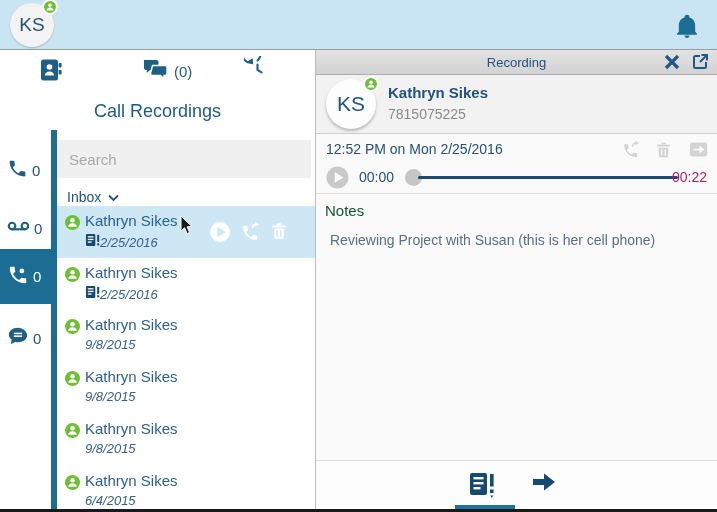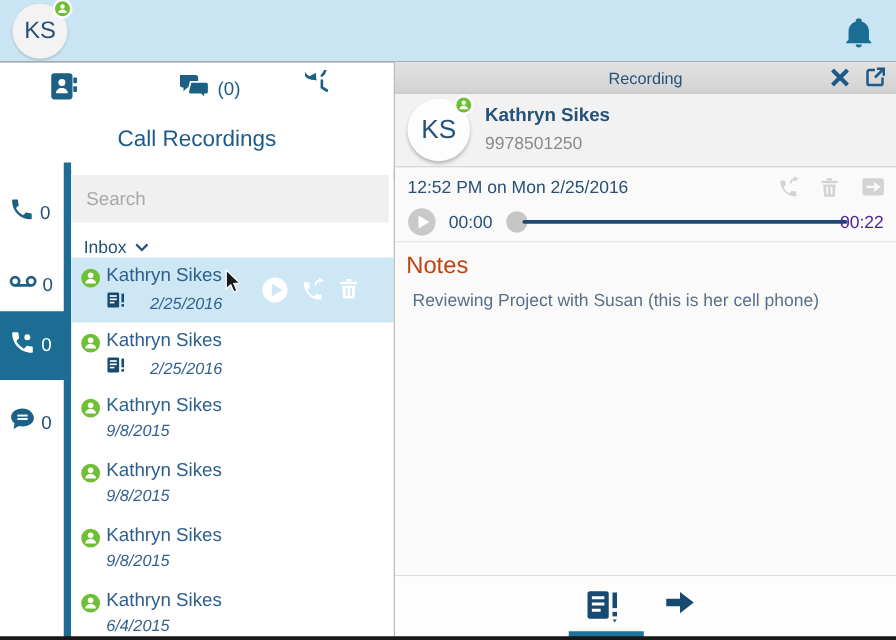--- a/index.html
+++ b/index.html
@@ -51,21 +51,21 @@
   .searchbox::placeholder { color:#a9a9a9; }
   .folder-row { position:absolute; left:10px; top:56px; height:22px; display:flex; align-items:center;
                 gap:7px; color:#24527b; font-size:14px; cursor:pointer; }
   .rows { position:absolute; left:0; top:76px; width:258px; }
   .row { position:relative; width:258px; height:52px; cursor:pointer; }
   .row.selected { background:#cde7f5; }
   .row .pbadge { position:absolute; left:8px; top:9px; width:15px; height:15px;
                  border-radius:50%; background:#6fbf35; }
   .row .pbadge svg { display:block; width:100%; height:100%; }
   .row .rname { position:absolute; left:28px; top:6px; font-size:15px; color:#2d5f8e; white-space:nowrap; }
-  .row .rsub { position:absolute; left:28px; top:27px; display:flex; align-items:center; gap:20px; }
+  .row .rsub { position:absolute; left:28px; top:27px; display:flex; align-items:center; gap:0; }
   .row .rdate { font-size:13px; font-style:italic; color:#35608d; }
   .row-actions { position:absolute; right:24px; top:15px; display:flex; gap:8px; }
   .row-actions span { width:22px; height:22px; display:inline-block; cursor:pointer; }
   .scrolltrack { position:absolute; left:300px; top:196px; width:11px; height:310px;
                  background:#ededed; border:1px solid #e3e3e3; border-radius:6px; }
 
   
   .rpanel { position:absolute; left:315px; top:50px; width:402px; height:462px;
             background:#fafafa; border-left:1px solid #bdbdbd; }
   .rheader { position:absolute; left:0; top:0; width:401px; height:25px;
@@ -90,25 +90,25 @@
   .ts { position:absolute; left:10px; top:7px; font-size:14px; color:#274f77; }
   .ts-actions { position:absolute; right:8px; top:6px; display:flex; gap:13px; }
   .ts-actions span { width:21px; height:20px; cursor:pointer; }
   .playrow { position:absolute; left:10px; top:31px; width:381px; height:26px; }
   .playbtn { position:absolute; left:0; top:1px; width:23px; height:23px; cursor:pointer; }
   .cur-time { position:absolute; left:33px; top:4px; font-size:14px; color:#274f77; }
   .slider-handle { position:absolute; left:79px; top:4px; width:17px; height:17px; border-radius:50%;
                    background:#c6c6c6; cursor:pointer; }
   .slider-track { position:absolute; left:92px; top:11px; width:260px; height:3px;
                   background:#1c4a72; border-radius:2px; cursor:pointer; }
-  .dur-time { position:absolute; right:0; top:4px; font-size:14px; color:#4c1d95; }
+  .dur-time { position:absolute; right:0; top:4px; font-size:14px; color:#be185d; }
 
   .notessec { position:absolute; left:0; top:144px; width:401px; height:267px;
               background:#fafafa; border-bottom:1px solid #ddd; }
-  .notes-title { position:absolute; left:9px; top:8px; font-size:19px; color:#c2410c; }
+  .notes-title { position:absolute; left:9px; top:8px; font-size:15px; color:#14532d; }
   .notes-text { position:absolute; left:14px; top:38px; width:375px; font-size:14px; color:#5a6e87; }
 
   .bottombar { position:absolute; left:0; top:411px; width:401px; height:51px; background:#fdfdfd; }
   .bb-tab { position:absolute; top:10px; width:30px; height:28px; cursor:pointer; }
   .bb-note { left:152px; }
   .bb-arrow { left:215px; }
   .bb-underline { position:absolute; left:139px; top:44px; width:60px; height:6px; background:#1e739e; }
 
   .window-bottom { position:absolute; left:0; bottom:0; width:717px; height:3px; background:#191919; z-index:9; }
 
@@ -393,21 +393,21 @@
       <div class="avatar-big">
         <span>KS</span>
         <span class="badge badge-big">
           <svg viewBox="0 0 16 16">
               <circle cx="8" cy="5.6" r="2.4" fill="#fff"></circle>
               <path d="M3.4 12.6c0-2.4 2-3.9 4.6-3.9s4.6 1.5 4.6 3.9z" fill="#fff"></path>
             </svg>
         </span>
       </div>
       <span class="c-name">Kathryn Sikes</span>
-      <span class="c-number">9978501250</span>
+      <span class="c-number">7815075225</span>
     </div>
 
     <div class="playsec">
       <span class="ts">12:52 PM on Mon 2/25/2016</span>
       <span class="ts-actions">
         <span>
           <svg viewBox="0 0 24 24" width="21" height="20">
               <path fill="#d3d3d3" d="M7.6 11.9c1.2 2.4 3.2 4.4 5.6 5.6l1.9-1.9c.23-.23.57-.3.87-.2.95.3 1.98.48 3.03.48.47 0 .85.38.85.85v2.97c0 .47-.38.85-.85.85-8 0-14.5-6.5-14.5-14.5 0-.47.38-.85.85-.85h2.98c.47 0 .85.38.85.85 0 1.06.18 2.08.48 3.03.1.3.03.63-.21.87z"></path>
               <path d="M14.5 8c.2-2.4 2-4.2 4.5-4.3" fill="none" stroke="#d3d3d3" stroke-width="1.8"></path>
               <polygon points="17.6,1.2 22.3,3.6 17.8,6.2" fill="#d3d3d3"></polygon>

